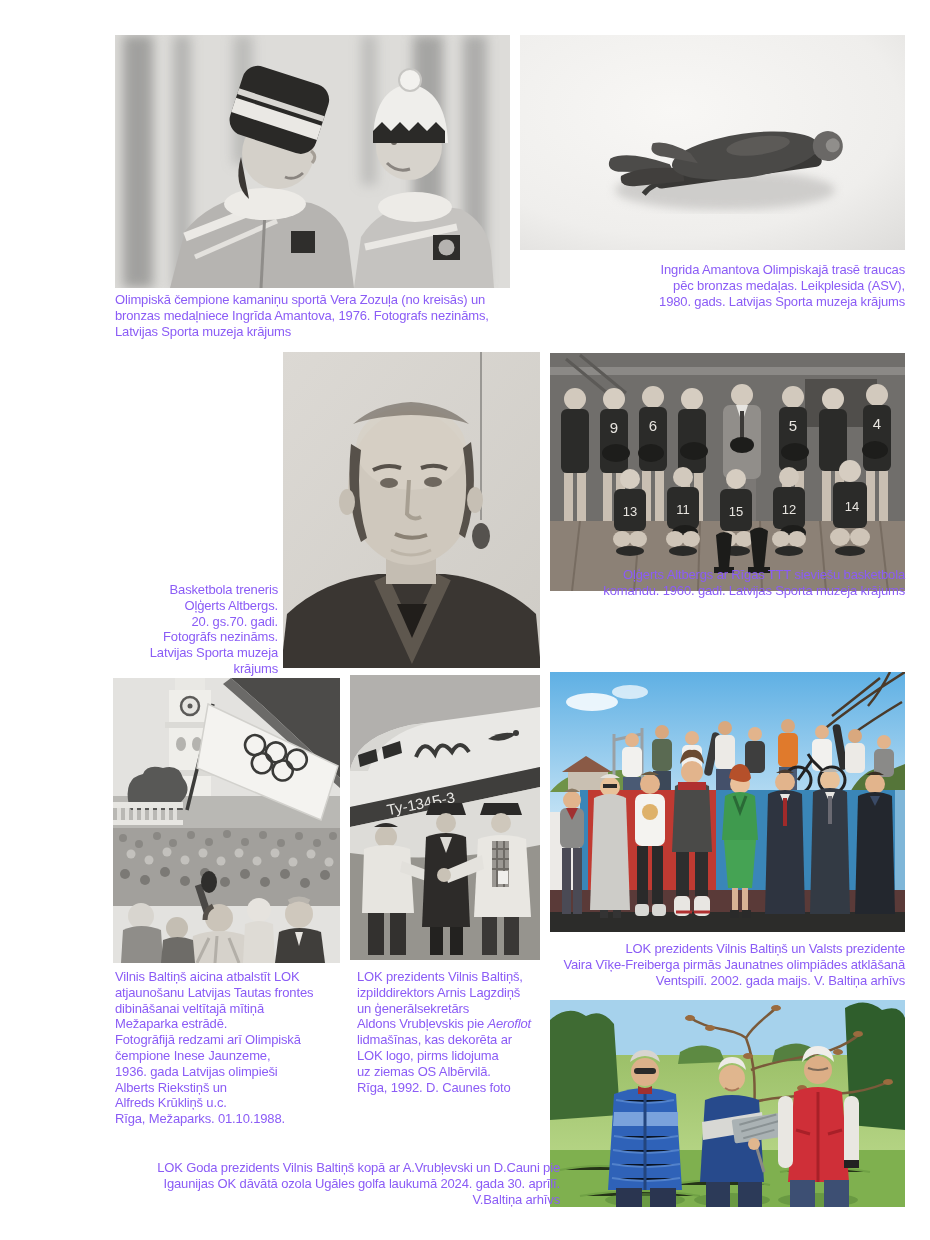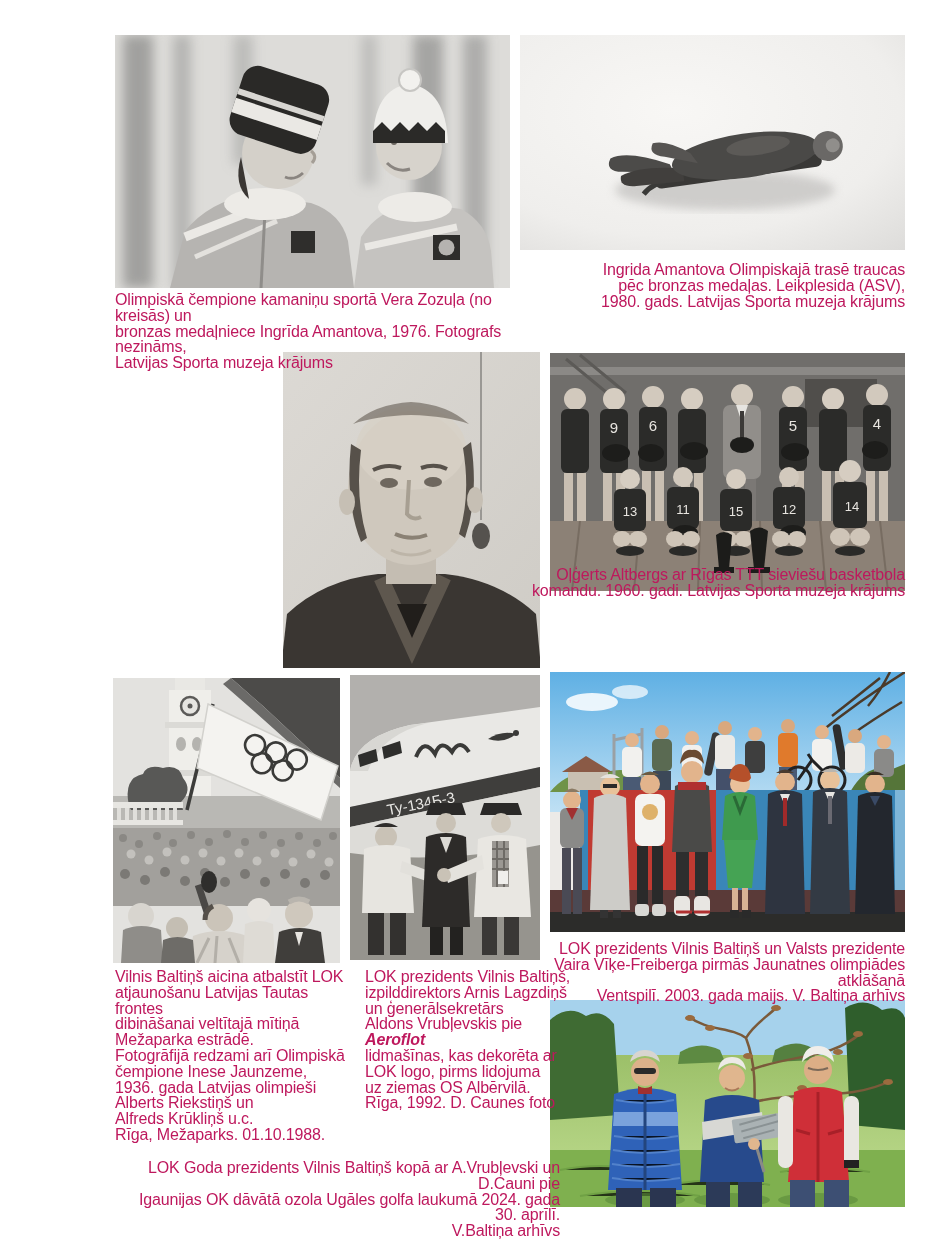--- a/index.html
+++ b/index.html
@@ -3,25 +3,25 @@
 <meta charset="utf-8">
 <style>
   html,body{margin:0;padding:0;background:#ffffff;}
   .page{
     position:relative;width:930px;height:1240px;background:#ffffff;
     font-family:"Liberation Sans",sans-serif;overflow:hidden;
   }
   .ph{position:absolute;overflow:hidden;background:#eceae7;}
   .ph svg{display:block;width:100%;height:100%;}
   .cap{
-    position:absolute;font-size:16px;line-height:15.8px;color:#be185d;
+    position:absolute;font-size:13px;line-height:15.8px;color:#8b5cf6;
     letter-spacing:-0.15px;white-space:pre-line;
   }
   .cap.r{text-align:right;}
-  .cap i{font-style:italic;font-weight:bold;}
+  .cap i{font-style:italic;}
 </style>
 </head>
 <body>
 
 <div class="page">
 
   <div class="ph" style="left:115px;top:35px;width:395px;height:253px">
     <svg viewBox="0 0 395 253" preserveAspectRatio="none">
       <defs>
           <filter id="b1">
@@ -671,45 +671,51 @@
   </div>
 
   <div class="cap" style="left:115px;top:292px;width:420px">Olimpiskā čempione kamaniņu sportā Vera Zozuļa (no kreisās) un
 bronzas medaļniece Ingrīda Amantova, 1976. Fotografs nezināms,
 Latvijas Sporta muzeja krājums</div>
 
   <div class="cap r" style="right:25px;top:262px;width:380px">Ingrida Amantova Olimpiskajā trasē traucas
 pēc bronzas medaļas. Leikplesida (ASV),
 1980. gads. Latvijas Sporta muzeja krājums</div>
 
+  <div class="cap r" style="right:652px;top:582px;width:170px">Basketbola treneris
+Oļģerts Altbergs.
+20. gs.70. gadi.
+Fotogrāfs nezināms.
+Latvijas Sporta muzeja
+krājums</div>
 
   <div class="cap r" style="right:25px;top:567px;width:380px">Oļģerts Altbergs ar Rīgas TTT sieviešu basketbola
 komandu. 1960. gadi. Latvijas Sporta muzeja krājums</div>
 
   <div class="cap" style="left:115px;top:969px;width:235px">Vilnis Baltiņš aicina atbalstīt LOK
 atjaunošanu Latvijas Tautas frontes
 dibināšanai veltītajā mītiņā
 Mežaparka estrādē.
 Fotogrāfijā redzami arī Olimpiskā
 čempione Inese Jaunzeme,
 1936. gada Latvijas olimpieši
 Alberts Riekstiņš un
 Alfreds Krūkliņš u.c.
 Rīga, Mežaparks. 01.10.1988.</div>
 
-  <div class="cap" style="left:365px;top:969px;width:215px"><span>LOK prezidents Vilnis Baltiņš,
+  <div class="cap" style="left:357px;top:969px;width:215px"><span>LOK prezidents Vilnis Baltiņš,
 izpilddirektors Arnis Lagzdiņš
 un ģenerālsekretārs
 Aldons Vrubļevskis pie </span><i>Aeroflot</i><span>
 lidmašīnas, kas dekorēta ar
 LOK logo, pirms lidojuma
 uz ziemas OS Albērvilā.
 Rīga, 1992. D. Caunes foto</span></div>
 
   <div class="cap r" style="right:25px;top:941px;width:390px">LOK prezidents Vilnis Baltiņš un Valsts prezidente
 Vaira Vīķe-Freiberga pirmās Jaunatnes olimpiādes atklāšanā
-Ventspilī. 2003. gada maijs. V. Baltiņa arhīvs</div>
+Ventspilī. 2002. gada maijs. V. Baltiņa arhīvs</div>
 
   <div class="cap r" style="right:370px;top:1160px;width:430px">LOK Goda prezidents Vilnis Baltiņš kopā ar A.Vrubļevski un D.Cauni pie
 Igaunijas OK dāvātā ozola Ugāles golfa laukumā 2024. gada 30. aprīlī.
 V.Baltiņa arhīvs</div>
 
 </div>
 
 </body></html>

